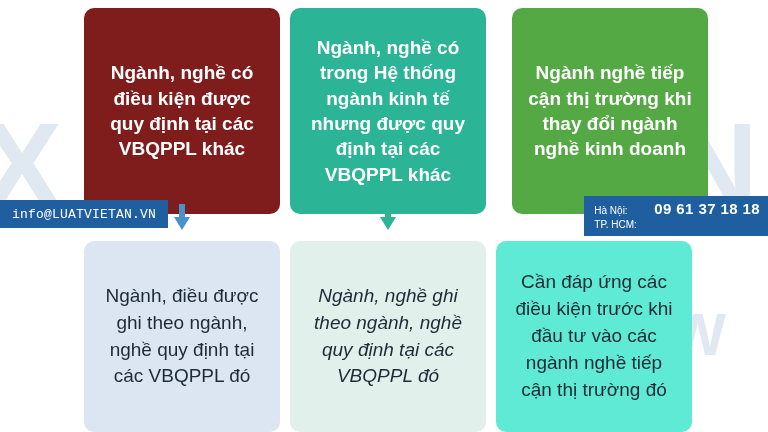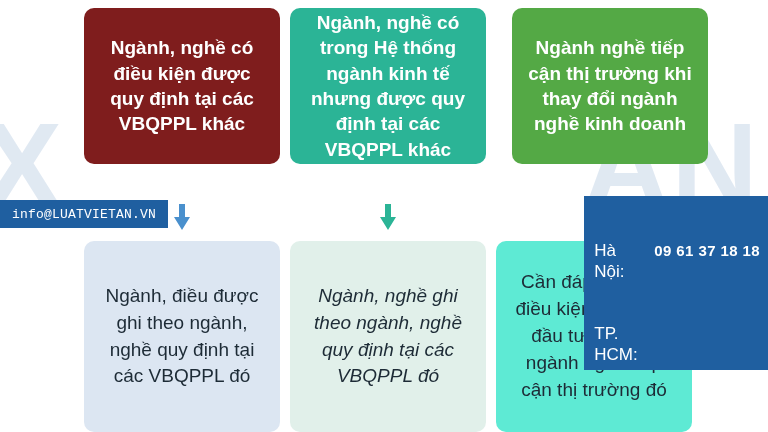--- a/index.html
+++ b/index.html
@@ -58,21 +58,21 @@
     width: 196px;
     border-radius: 10px;
     display: flex;
     align-items: center;
     justify-content: center;
     text-align: center;
     padding: 8px 12px;
   }
   .box-top {
     top: 0;
-    height: 156px;
+    height: 206px;
   }
   .box-bottom {
     top: 233px;
     height: 191px;
   }
 
   .box-top .txt {
     color: #ffffff;
     font-weight: 700;
     font-size: 19px;
@@ -130,24 +130,23 @@
     padding: 4px 8px 5px 10px;
     z-index: 3;
   }
   .phone-row {
     display: flex;
     align-items: baseline;
     gap: 8px;
     line-height: 1.25;
   }
   .phone-label {
-    font-size: 17px;
+    font-size: 10px;
     width: 52px;
     text-align: left;
-    margin-top: 40px;
   }
   .phone-number {
     font-size: 15px;
     font-weight: 700;
     letter-spacing: .4px;
   }
 </style>
 </head>
 <body>
 

